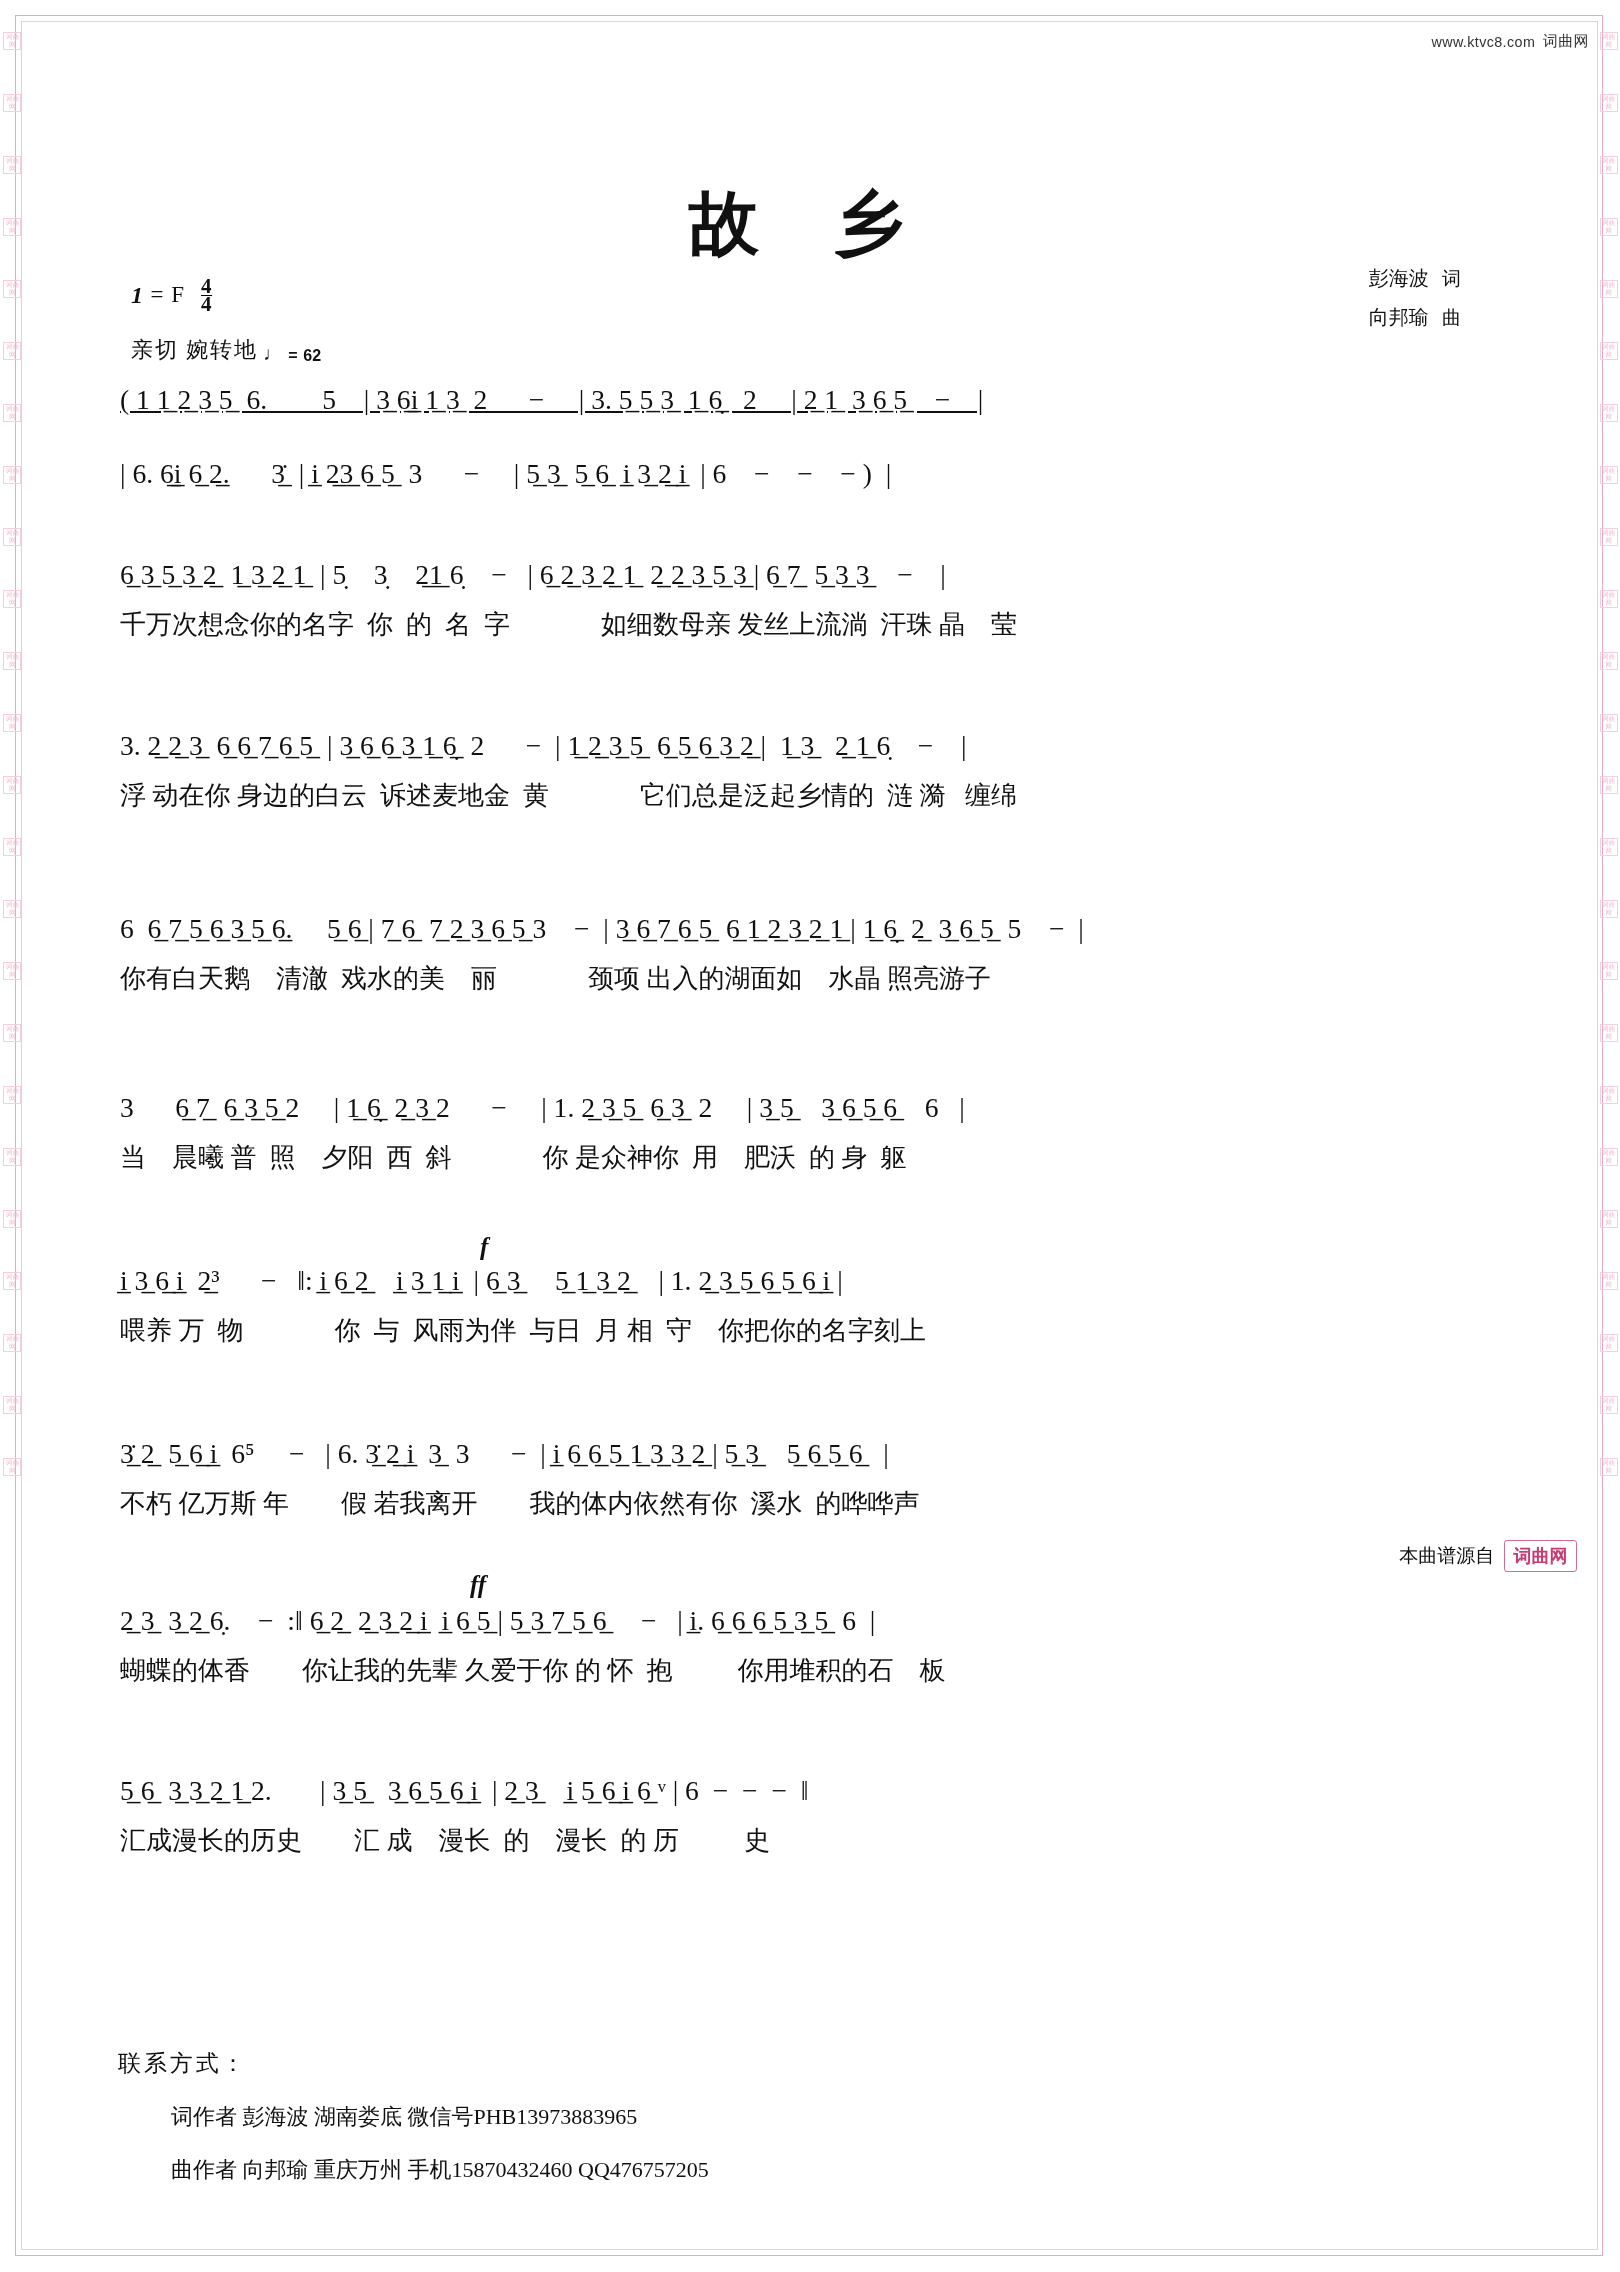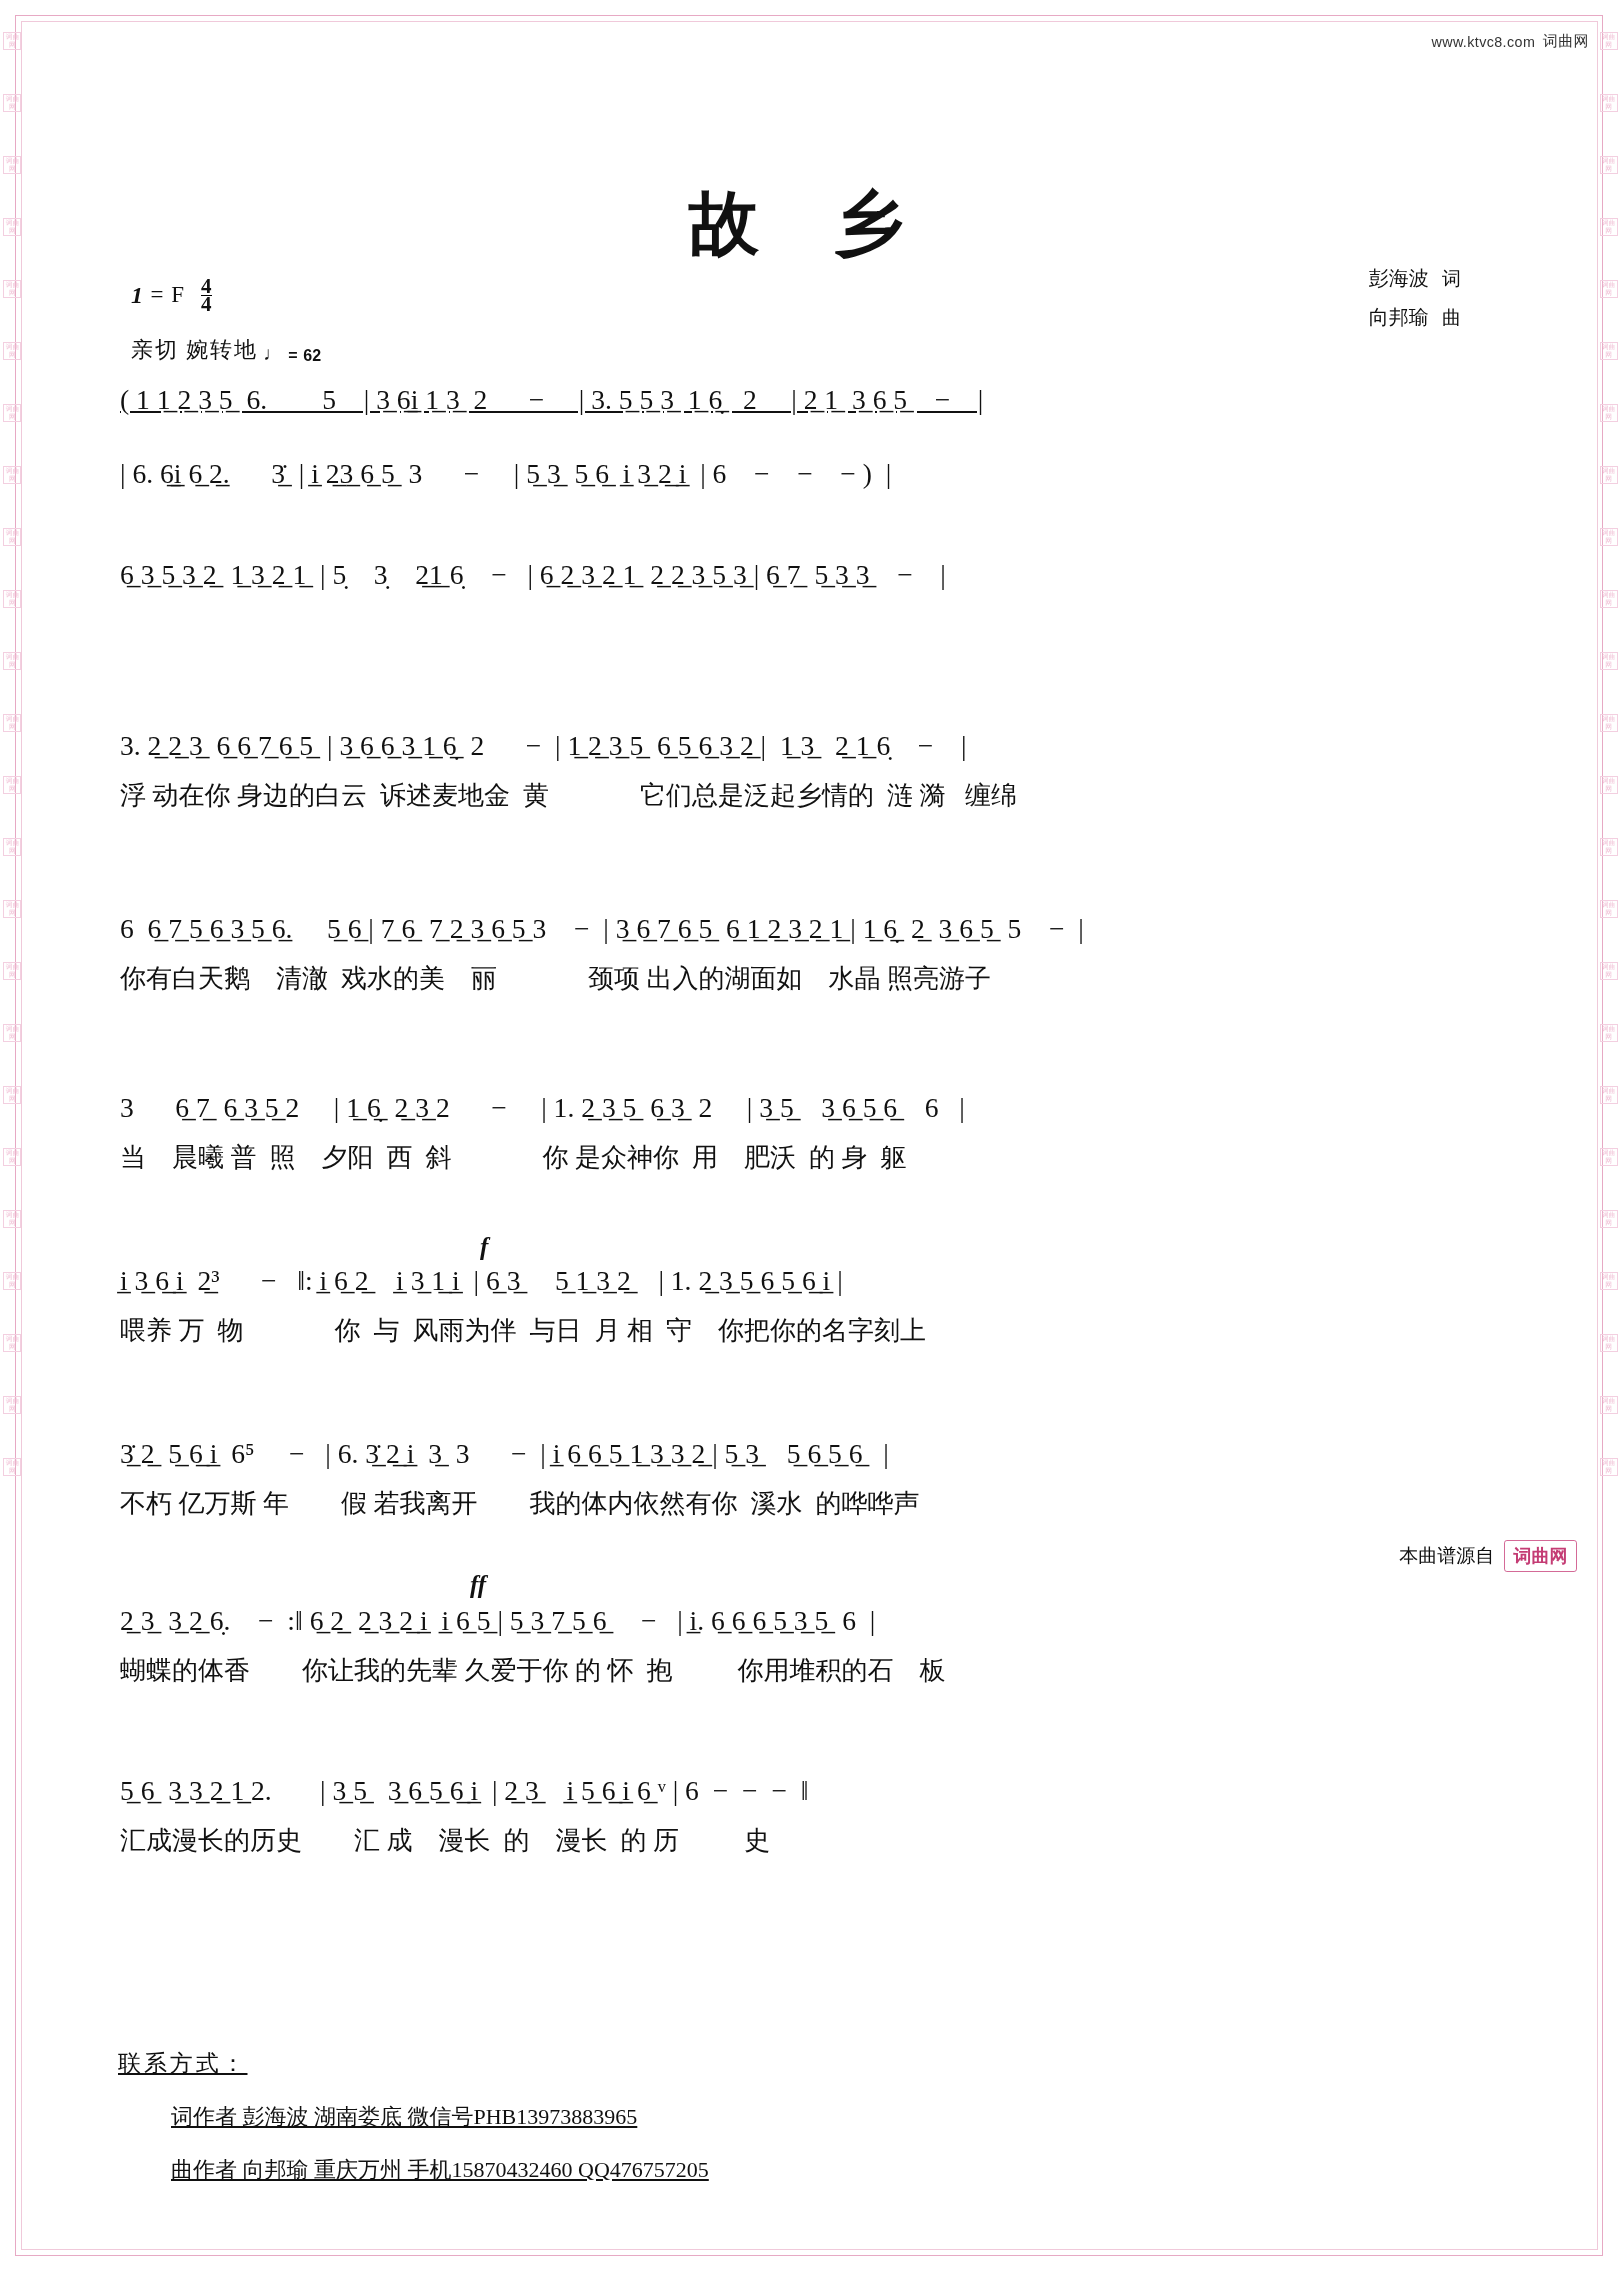--- a/index.html
+++ b/index.html
@@ -95,21 +95,21 @@
   .lyrics{
     font-family:"Liberation Serif",serif;
     font-size:26px;
     white-space:pre;
     position:relative;
     top:3.8px;
   }
   
   .contact{
     position:absolute;left:118px;top:2037px;
-    font-size:23px;line-height:53px;text-decoration:underline;
+    font-size:23px;line-height:53px;
   }
   .contact .head{letter-spacing:2.9px;}
   .contact .row{margin-left:53px;font-size:22px;}
   .footer-src{
     position:absolute;right:44px;bottom:42px;
     font-size:19px;display:flex;align-items:center;gap:9.5px;
   }
   .footer-src .tag{
     border:1px solid #d46a97;color:#c43c74;padding:2.9px 8.6px;border-radius:2.9px;
     font-size:18px;font-weight:700;
@@ -215,20 +215,21 @@
     <div class="lyrics"></div>
   </div>
 
   <div class="system" style="top:458px;">
     <div class="notes">| 6. 6̲i̲ 6̲ 2̲.      3̲̇  | i̲ 2̲3̲ 6̲ 5̲  3      −     | 5̲ 3̲  5̲ 6̲  i̲ 3̲ 2̲ i̲  | 6    −    −    − )  |</div>
     <div class="lyrics"></div>
   </div>
 
   <div class="system" style="top:559px;">
     <div class="notes">6̲ 3̲ 5̲ 3̲ 2̲  1̲ 3̲ 2̲ 1̲  | 5̣    3̣    2̲1̲ 6̣    −   | 6̲ 2̲ 3̲ 2̲ 1̲  2̲ 2̲ 3̲ 5̲ 3̲ | 6̲ 7̲  5̲ 3̲ 3̲    −    |</div>
+    <div class="lyrics">千万次想念你的名字  你  的  名  字              如细数母亲 发丝上流淌  汗珠 晶    莹</div>
   </div>
 
   <div class="system" style="top:730px;">
     <div class="notes">3. 2̲ 2̲ 3̲  6̲ 6̲ 7̲ 6̲ 5̲  | 3̲ 6̲ 6̲ 3̲ 1̲ 6̣̲  2      −  | 1̲ 2̲ 3̲ 5̲  6̲ 5̲ 6̲ 3̲ 2̲ |  1̲ 3̲   2̲ 1̲ 6̣    −    |</div>
     <div class="lyrics">浮 动在你 身边的白云  诉述麦地金  黄              它们总是泛起乡情的  涟 漪   缠绵</div>
   </div>
 
   <div class="system" style="top:913px;">
     <div class="notes">6  6̲ 7̲ 5̲ 6̲ 3̲ 5̲ 6̲.     5̲ 6̲ | 7̲ 6̲  7̲ 2̲ 3̲ 6̲ 5̲ 3    −  | 3̲ 6̲ 7̲ 6̲ 5̲  6̲ 1̲ 2̲ 3̲ 2̲ 1̲ | 1̲ 6̣̲  2̲  3̲ 6̲ 5̲  5    −  |</div>
     <div class="lyrics">你有白天鹅    清澈  戏水的美    丽              颈项 出入的湖面如    水晶 照亮游子</div>

